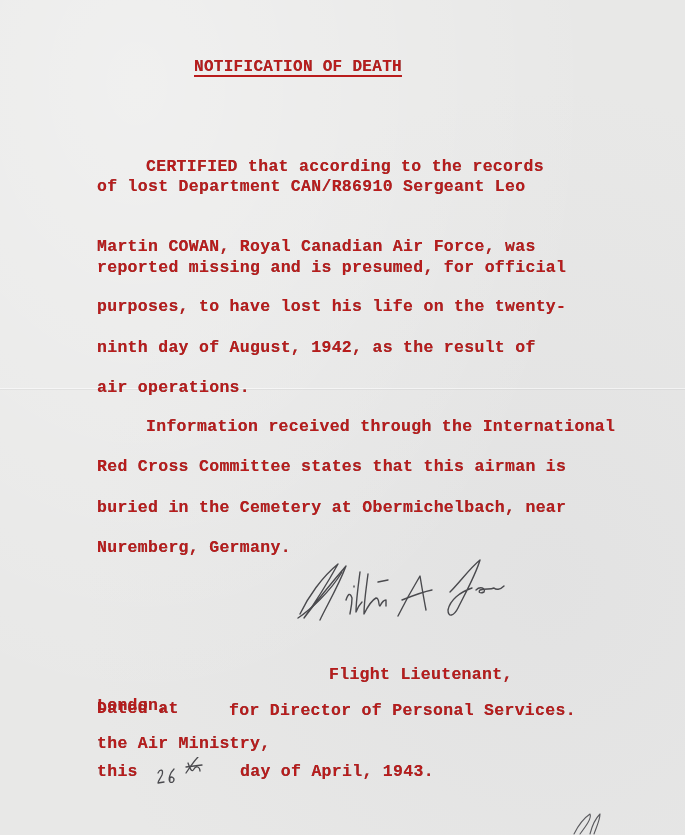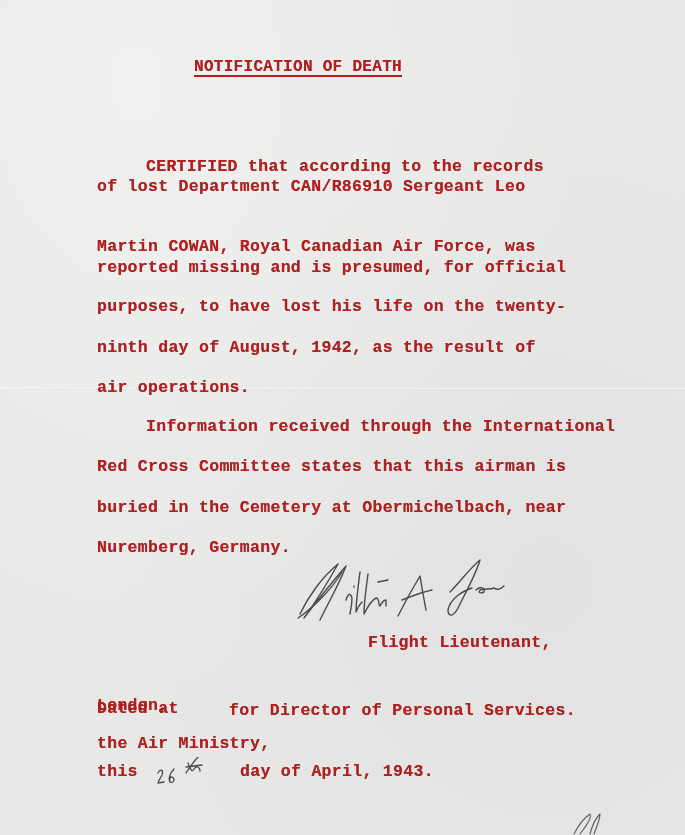--- a/index.html
+++ b/index.html
@@ -106,21 +106,21 @@
   <path d="M88 30 L 98 28"></path>
 
   <path d="M108 64 C 116 48, 124 34, 130 24 C 132 36, 134 48, 136 58"></path>
   <path d="M112 48 C 122 44, 132 40, 142 38"></path>
 
   <path d="M160 40 C 170 30, 180 16, 190 8 C 186 22, 176 40, 168 56 C 164 64, 158 66, 158 58 C 160 48, 170 40, 182 36"></path>
 
   <path d="M186 38 C 190 34, 196 36, 194 40 C 190 42, 188 40, 190 38 C 196 36, 200 38, 204 36 C 206 38, 210 38, 214 34"></path>
 </svg>
 
-<div class="typed" style="left:329px; top:633px;margin-left:39px;">Flight Lieutenant,</div>
+<div class="typed" style="left:329px; top:665px;">Flight Lieutenant,</div>
 <div class="typed" style="left:229px; top:657px;margin-top:44px;">for Director of Personal Services.</div>
 
 <div class="typed line" style="top:699px;">Dated at</div>
 <div class="typed line" style="top:734px;">the Air Ministry,</div>
 <div class="typed line" style="top:696px;text-align:right;">London,</div>
 <div class="typed line" style="top:762px;">this</div>
 
 <svg class="hand-date" viewBox="0 0 60 30" fill="none" stroke="#4a4a4e" stroke-width="1.3" stroke-linecap="round" stroke-linejoin="round">
 
   <path d="M2 16 C 4 12, 8 12, 6 18 C 4 22, 2 24, 2 26 L 8 25"></path>

